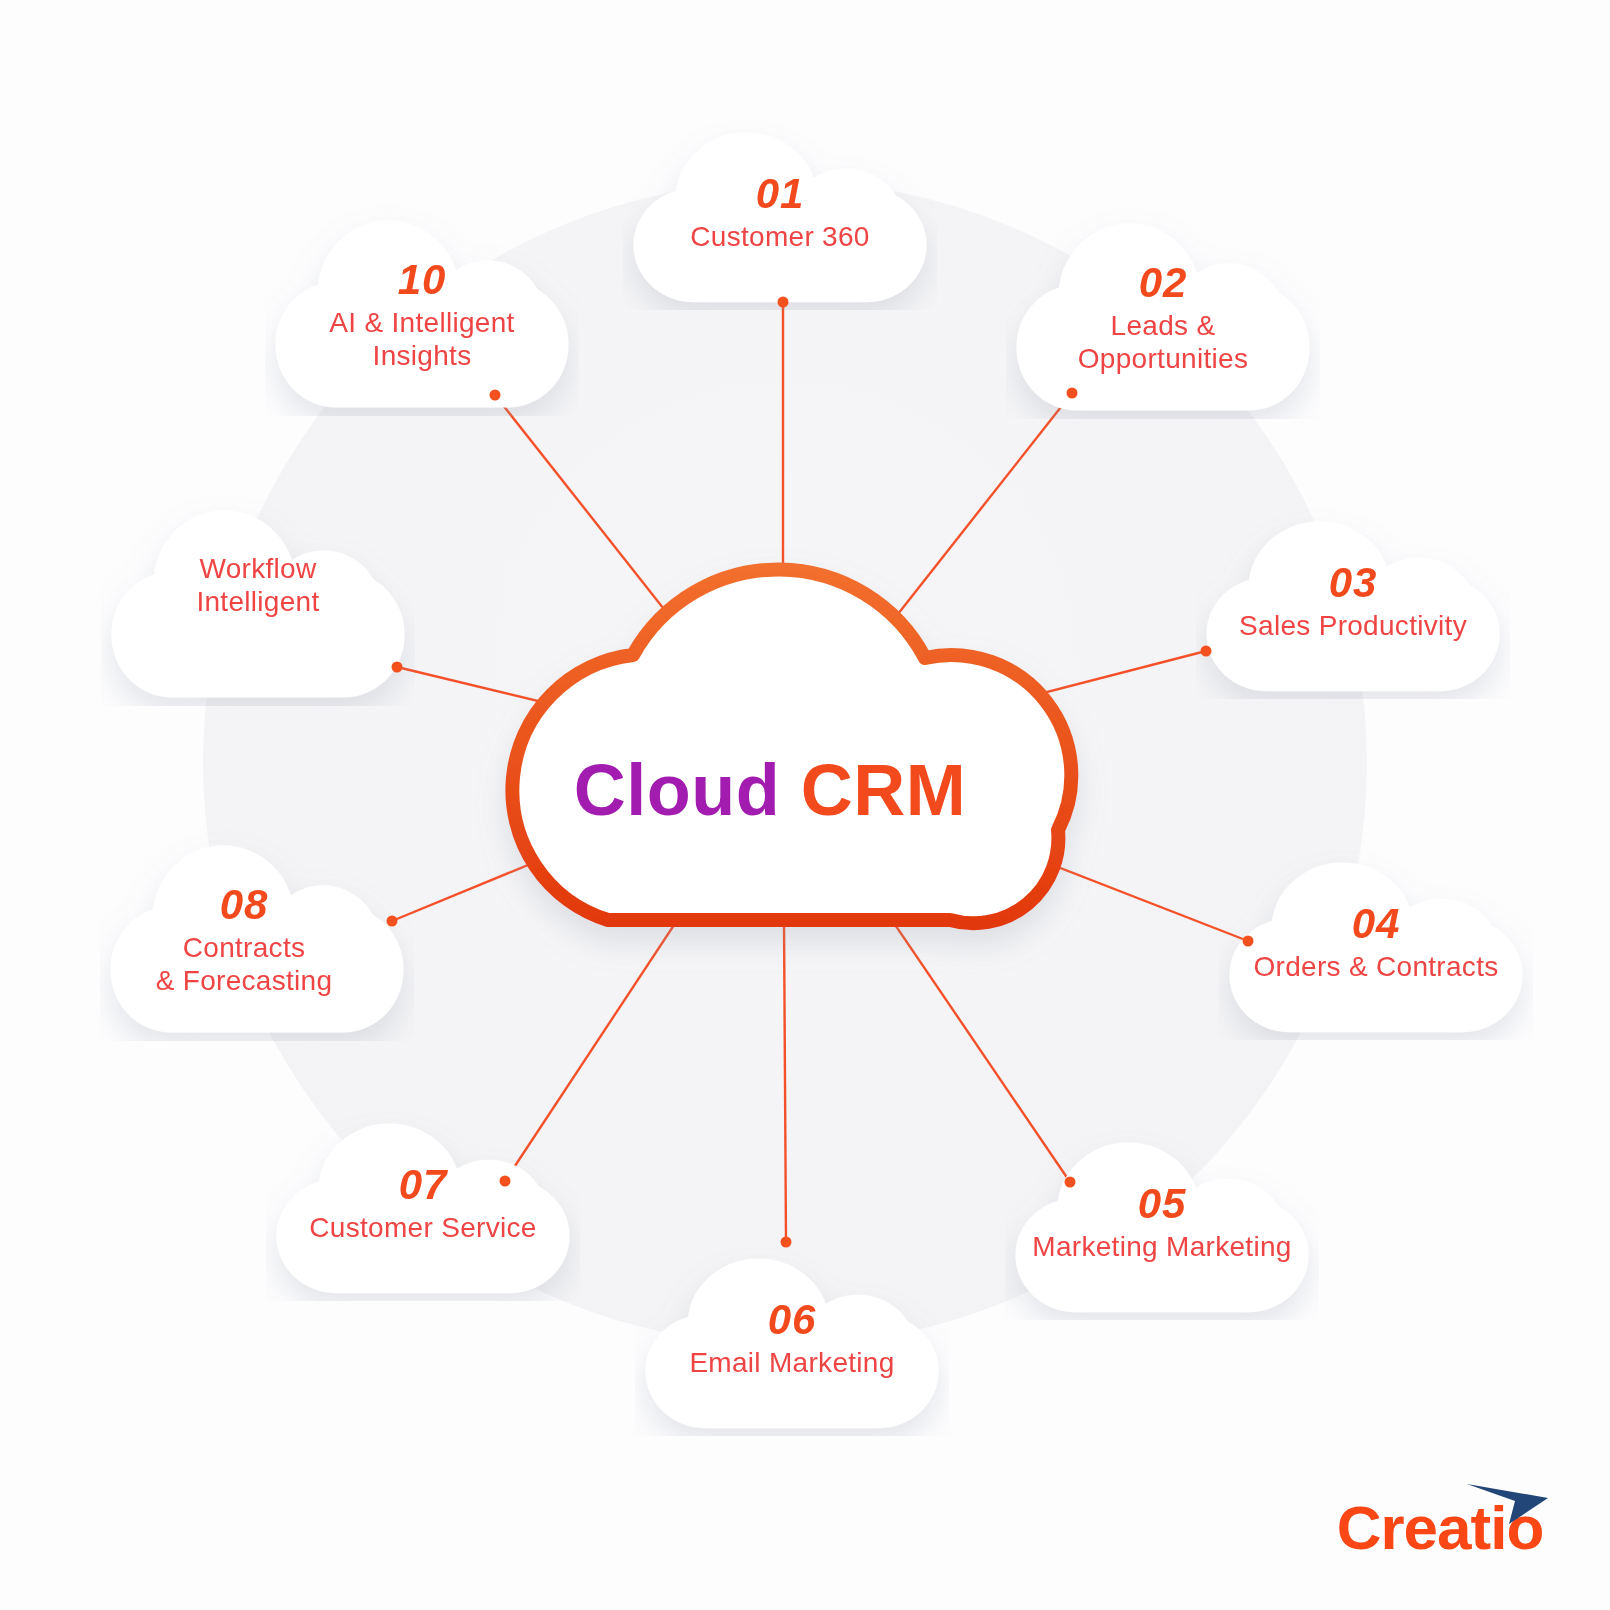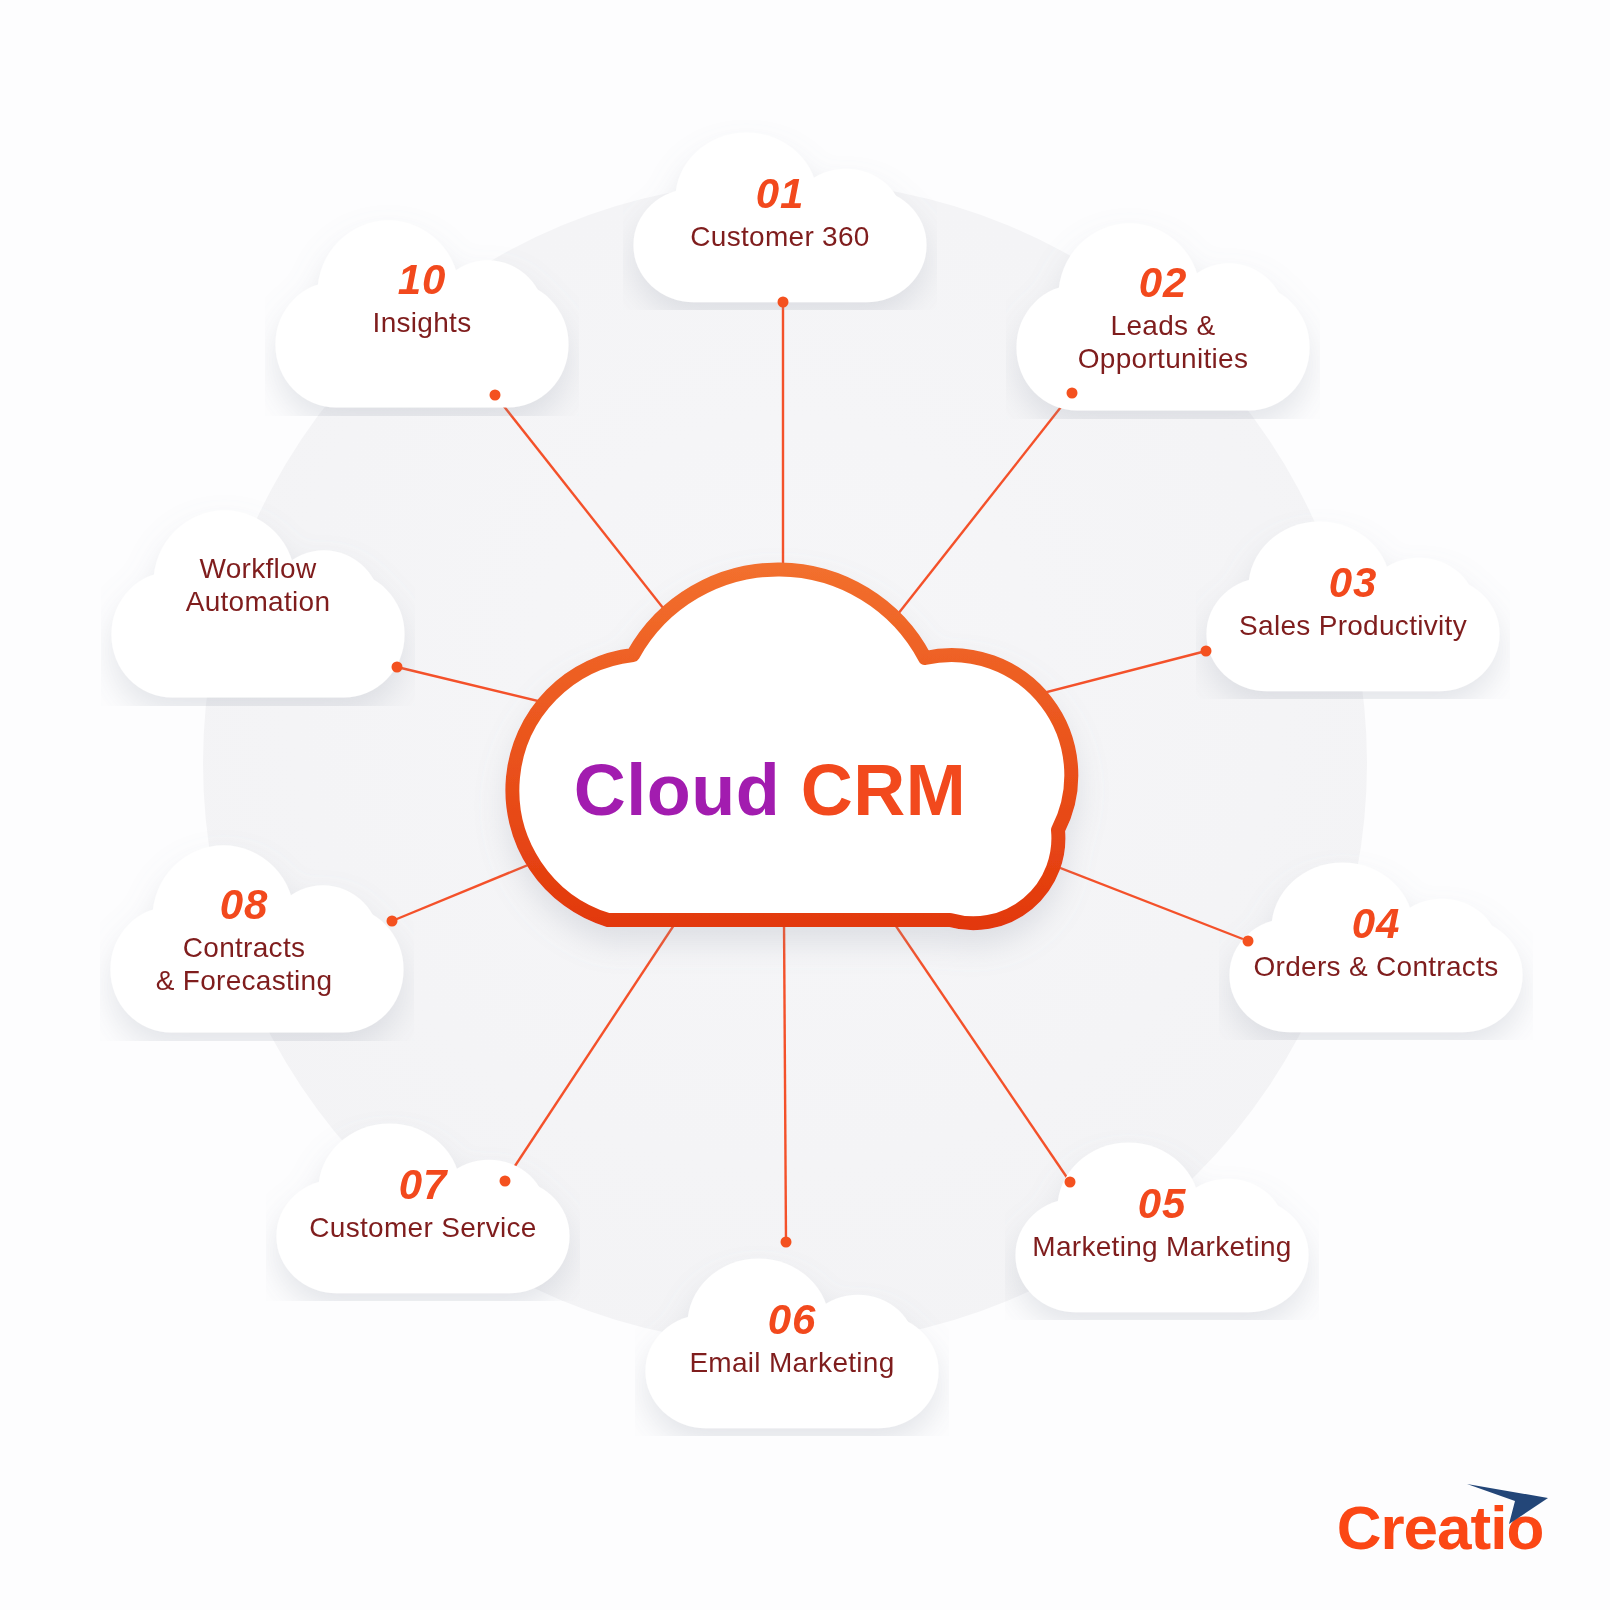--- a/index.html
+++ b/index.html
@@ -10,21 +10,21 @@
   }
   #scene{position:absolute;left:0;top:0;z-index:0;}
   .node{position:absolute;width:340px;text-align:center;z-index:2;}
   .node .num{
     font-weight:800;font-size:42px;line-height:44px;
     color:#F2491D;letter-spacing:1px;font-style:italic;
   }
   .node .lbl{margin-top:4px;}
   .node .lbl .line{
     display:block;font-size:28px;line-height:33px;
-    color:#7f1d1d;letter-spacing:0.3px;
+    color:#ef4444;letter-spacing:0.3px;
   }
   #center-title{
     position:absolute;left:470px;top:745px;width:600px;height:90px;
     text-align:center;z-index:2;
     font-weight:800;font-size:72px;line-height:90px;letter-spacing:0.5px;
   }
   #center-title .t-dark{color:#a21caf;}
   #center-title .t-accent{color:#F2491D;}
   #logo{
     position:absolute;left:1295px;top:1497px;width:290px;
@@ -168,27 +168,28 @@
   <div class="num">08</div>
   <div class="lbl">
     <span class="line">Contracts</span>
     <span class="line">&amp; Forecasting</span>
   </div>
 </div>
 
 <div class="node" style="left:88px;top:548px">
   <div class="lbl">
     <span class="line">Workflow</span>
-    <span class="line">Automation</span>
+    <span class="line">Intelligent</span>
   </div>
 </div>
 
 <div class="node" style="left:252px;top:258px">
   <div class="num">10</div>
   <div class="lbl">
+    <span class="line">AI &amp; Intelligent</span>
     <span class="line">Insights</span>
   </div>
 </div>
 
 <div id="logo">Creatio</div>
 <svg id="logo-arrow" width="110" height="55" viewBox="0 0 110 55">
   <path d="M 12,10 L 93,24 L 54,50 L 60,27 Z" fill="#234678"></path>
 </svg>
 
 </body></html>

